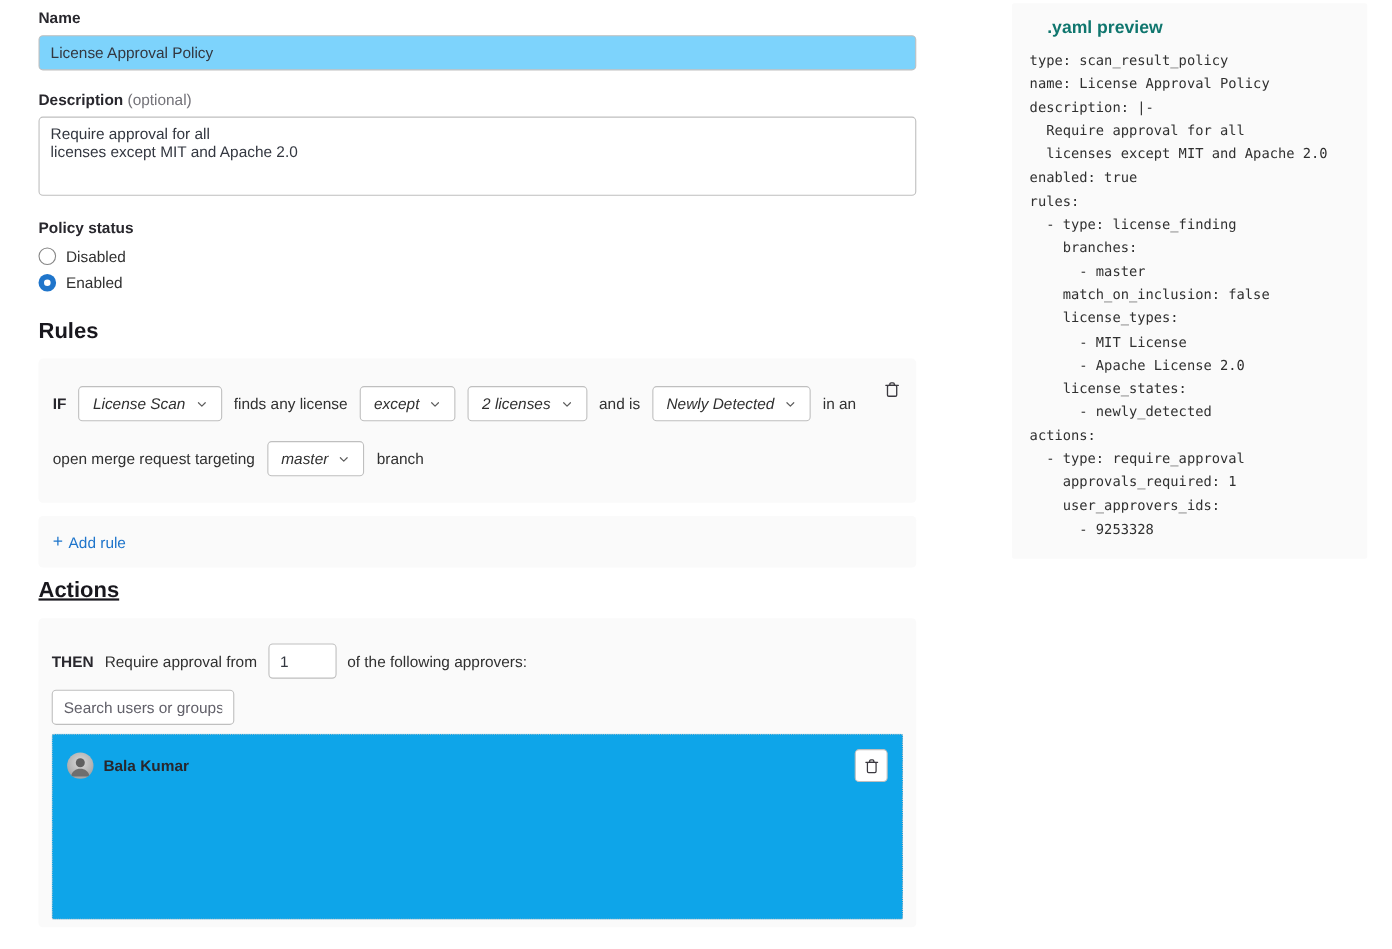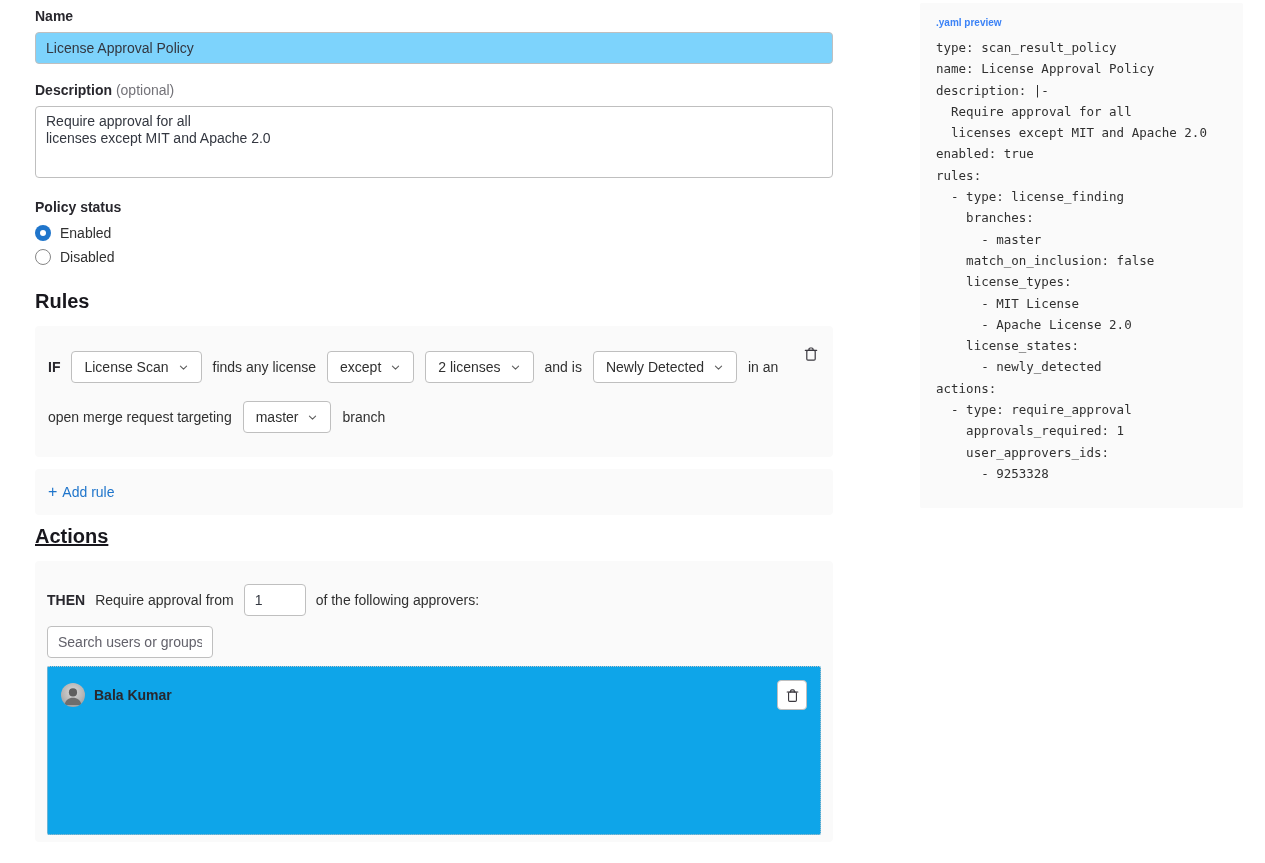--- a/index.html
+++ b/index.html
@@ -51,21 +51,21 @@
   .rule-box { position: relative; padding: 25px 44px 24px 13px; margin-bottom: 12px; }
   .rule-row { display: flex; align-items: center; gap: 11px; flex-wrap: nowrap; }
   .rule-row + .rule-row { margin-top: 18px; }
   .kw { font-weight: 700; font-size: 14px; color: #28272d; }
 
   .dropdown-btn {
     display: inline-flex; align-items: center; gap: 9px;
     height: 32px; padding: 5px 12px;
     background: #fff; border: 1px solid #bfbfbf; border-radius: 4px;
     font-family: "Liberation Sans", sans-serif; font-size: 14px; color: #303030;
-    cursor: pointer; white-space: nowrap;
+    cursor: pointer; white-space: nowrap; font-style: italic;
   }
   .chev { display: inline-flex; margin-top: 1px; }
 
   .icon-btn-plain {
     position: absolute; top: 18px; right: 12px;
     background: none; border: none; padding: 2px; cursor: pointer; line-height: 0;
   }
 
   .add-rule-box { padding: 15px 13px; }
   .add-rule-link {
@@ -103,21 +103,21 @@
     background: #fff; border: 1px solid #bfbfbf; border-radius: 4px;
     display: inline-flex; align-items: center; justify-content: center;
     cursor: pointer; line-height: 0;
   }
 
   
   .yaml-panel {
     margin: 3px 0 0 87px; width: 323px; min-height: 505px;
     background: #fafafa; border-radius: 2px; padding: 14px 16px 16px;
   }
-  .yaml-title { font-weight: 700; font-size: 10px; color: #3b82f6; margin: 0 0 9px; }
+  .yaml-title { font-weight: 700; font-size: 16px; color: #0f766e; margin: 0 16px 9px; }
   .yaml-code {
     margin: 0; font-family: "DejaVu Sans Mono", monospace;
     font-size: 12.5px; line-height: 21.3px; color: #303030; white-space: pre;
   }
 </style>
 </head>
 <body>
 
 <div class="page">
 
@@ -129,29 +129,29 @@
     </div>
 
     <div class="field">
       <label class="field-label"><span>Description</span> <span class="optional">(optional)</span></label>
       <textarea class="desc-area" style="">Require approval for all
 licenses except MIT and Apache 2.0</textarea>
     </div>
 
     <div class="field" style="margin-bottom:2px;">
       <span class="field-label" style="margin-bottom:10px;">Policy status</span>
+      <div class="radio-row">
+        <span class="radio-dot"></span>
+        <span class="radio-label">Disabled</span>
+      </div>
       <div class="radio-row">
         <span class="radio-dot checked">
             <span class="inner"></span>
           </span>
         <span class="radio-label">Enabled</span>
-      </div>
-      <div class="radio-row">
-        <span class="radio-dot"></span>
-        <span class="radio-label">Disabled</span>
       </div>
     </div>
 
     <h2 class="section-heading">Rules</h2>
 
     <div class="gray-box rule-box">
       <button class="icon-btn-plain" title="">
         <span>
           <svg width="16" height="16" viewBox="0 0 16 16" fill="none" stroke="#3a383f" stroke-width="1.2" stroke-linecap="round" stroke-linejoin="round">
             <rect x="3.8" y="4.3" width="8.4" height="9.9" rx="1.2"></rect>

